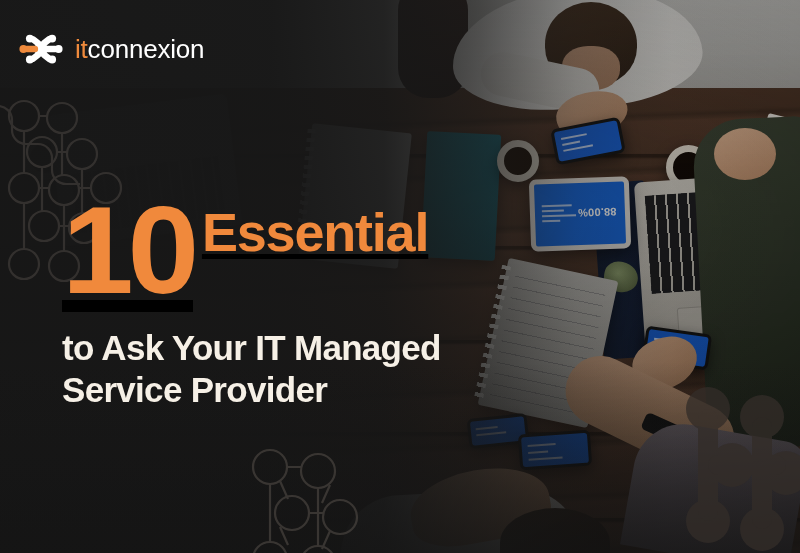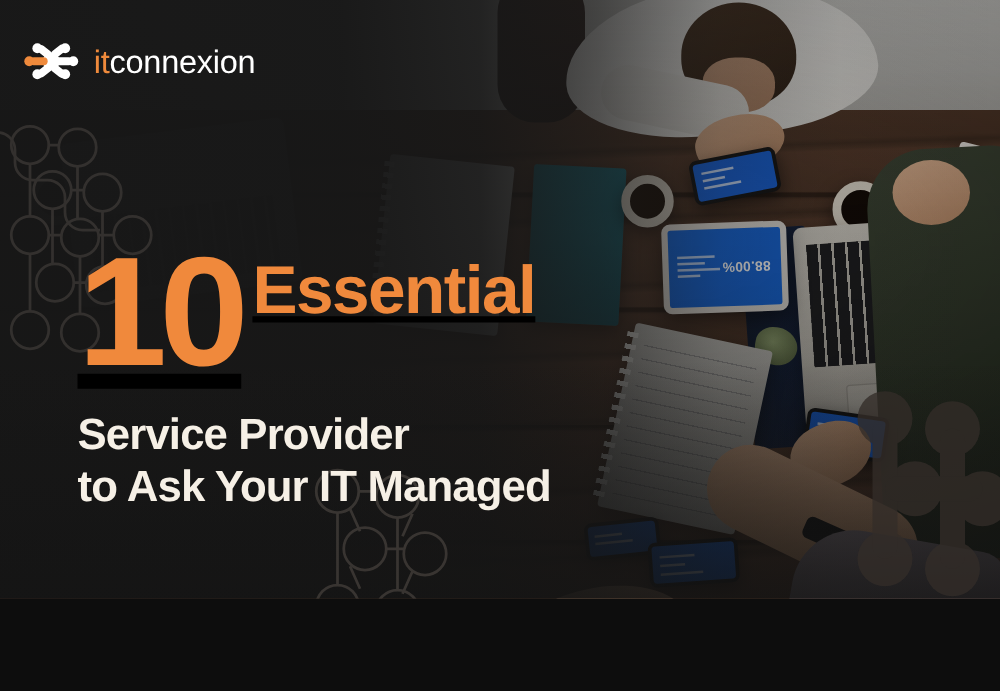--- a/index.html
+++ b/index.html
@@ -5,21 +5,21 @@
   * { margin:0; padding:0; box-sizing:border-box; }
   html, body { background:#0d0d0d; }
   body {
     font-family:"Liberation Sans", sans-serif;
     -webkit-font-smoothing:antialiased;
   }
 
   .banner {
     position:relative;
     width:800px;
-    height:479px;
+    height:553px;
     overflow:hidden;
     background:#1b1b1b;
   }
 
   
   .photo { position:absolute; inset:0; overflow:hidden; background:#2b2119; }
 
   
   .wall {
     position:absolute; left:0; top:0; width:100%; height:96px;
@@ -490,18 +490,18 @@
   </div>
 
   <div class="copy">
     <div class="head-row">
       <div class="big-num">10</div>
       <div class="head-words">
         <div>Essential</div>
       </div>
     </div>
     <div class="sub">
+      <div>to Ask Your IT Managed</div>
       <div>Service Provider</div>
-      <div>to Ask Your IT Managed</div>
     </div>
   </div>
 
 </div>
 
 </body></html>

